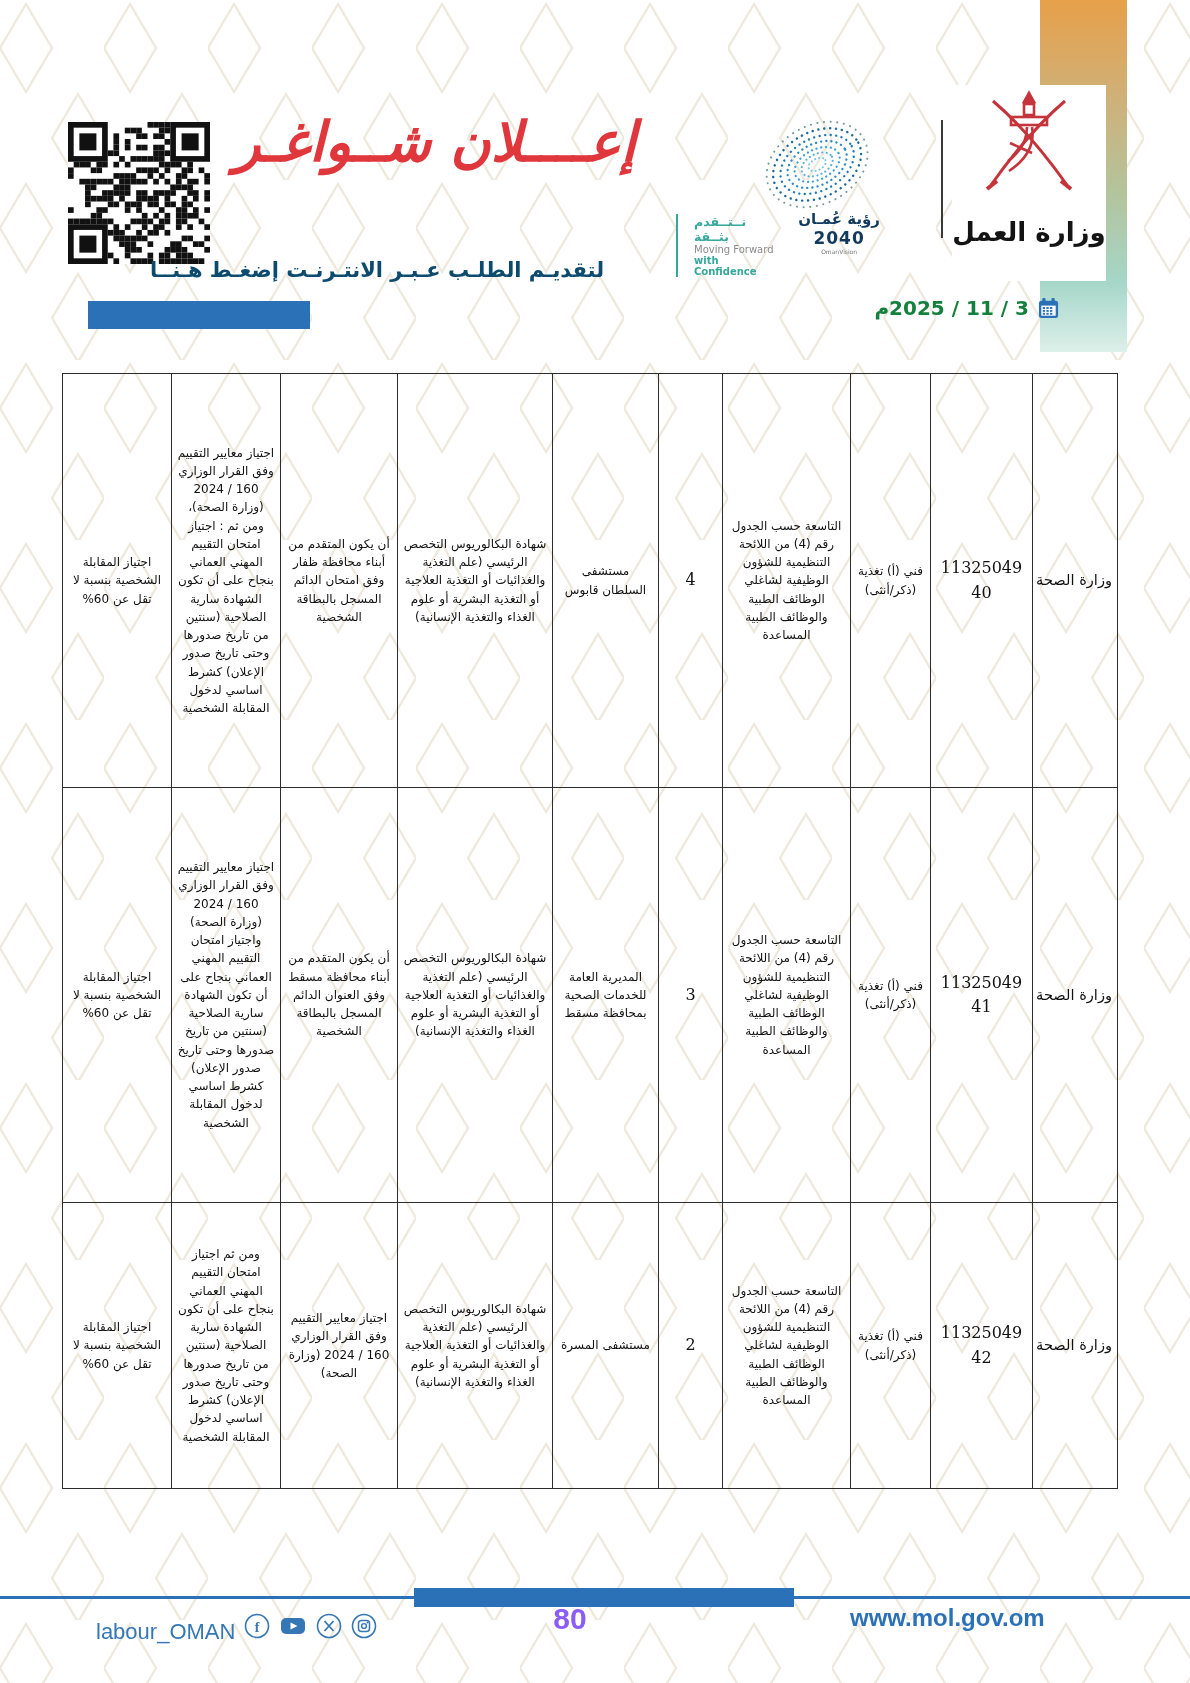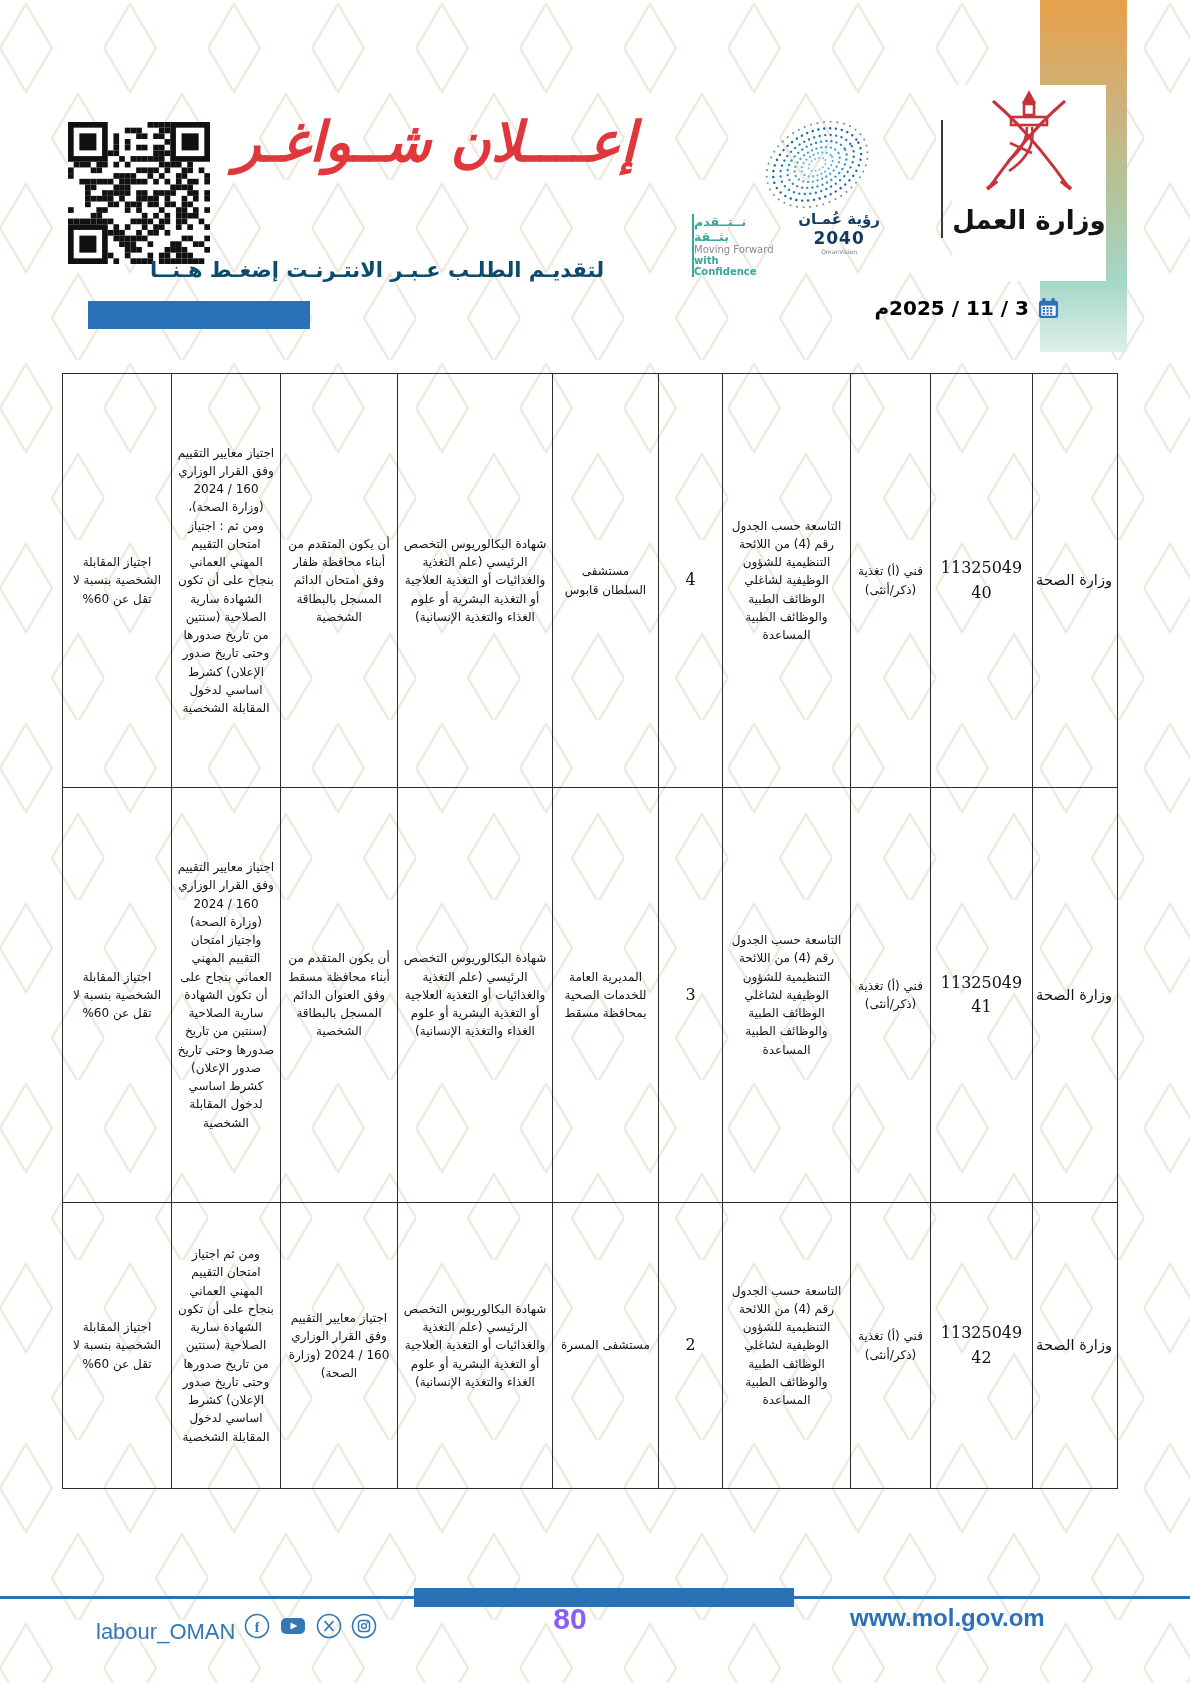--- a/index.html
+++ b/index.html
@@ -18,31 +18,31 @@
   .apply-text{left:150px;top:258px;width:500px;text-align:left;color:#0c4a6e;
     font-size:21px;font-weight:bold;}
   .apply-btn{left:88px;top:301px;width:222px;height:28px;background:#2b71b8;cursor:pointer;}
   .vision-block{left:660px;top:118px;width:278px;height:135px;}
   .vision-swirl{position:absolute;right:60px;top:-6px;}
   .vision-text{position:absolute;right:58px;top:92px;text-align:center;color:#123a5e;}
   .vision-name{font-size:15px;font-weight:bold;}
   .vision-year{font-size:17px;font-weight:bold;letter-spacing:1px;color:#123a5e;}
   .vision-sub{font-size:6px;color:#777;}
   .vision-tagline{position:absolute;right:148px;top:96px;border-left:2px solid #35a79b;
-    padding-left:0;padding-right:10px;text-align:left;padding-inline-end:10px;width:86px;}
+    padding-left:16px;padding-right:10px;text-align:left;padding-inline-end:10px;width:86px;}
   .tag-ar{color:#35a79b;font-size:12.5px;font-weight:bold;}
   .tag-en1{color:#8a8a8a;font-size:10px;}
   .tag-en2{color:#35a79b;font-size:10px;font-weight:bold;}
   .logo-divider{position:absolute;left:941px;top:120px;width:2px;height:118px;background:#3a3a3a;z-index:3;}
   .ministry-card{left:952px;top:85px;width:154px;height:196px;background:#fff;z-index:3;
     display:flex;flex-direction:column;align-items:center;justify-content:flex-start;}
-  .ministry-name{font-size:26px;font-weight:bold;color:#141414;margin-top:2px;
+  .ministry-name{font-size:26px;font-weight:bold;color:#141414;margin-top:14px;
     font-family:"DejaVu Serif","DejaVu Sans",serif;}
   .date-row{left:800px;top:296px;width:260px;display:flex;flex-direction:row;gap:8px;
-    align-items:center;justify-content:flex-start;color:#000000;font-size:20px;font-weight:bold;}
+    align-items:center;justify-content:flex-start;color:#15803d;font-size:20px;font-weight:bold;}
   
   .jobs-table{position:absolute;left:62px;top:373px;z-index:2;border-collapse:collapse;
     table-layout:fixed;width:1055px;}
   .jobs-table td{border:1.6px solid #2c2c2c;text-align:center;vertical-align:middle;
     padding:4px 5px;font-size:12px;line-height:1.52;color:#111;background:transparent;
     word-wrap:break-word;}
   .jobs-table td.num{font-family:"DejaVu Serif",serif;font-size:16px;}
   .jobs-table td.entity{white-space:nowrap;font-size:14.6px;}
   
   .footer-line{position:absolute;left:0;top:1596px;width:1190px;height:3px;background:#2b71b8;z-index:2;}

